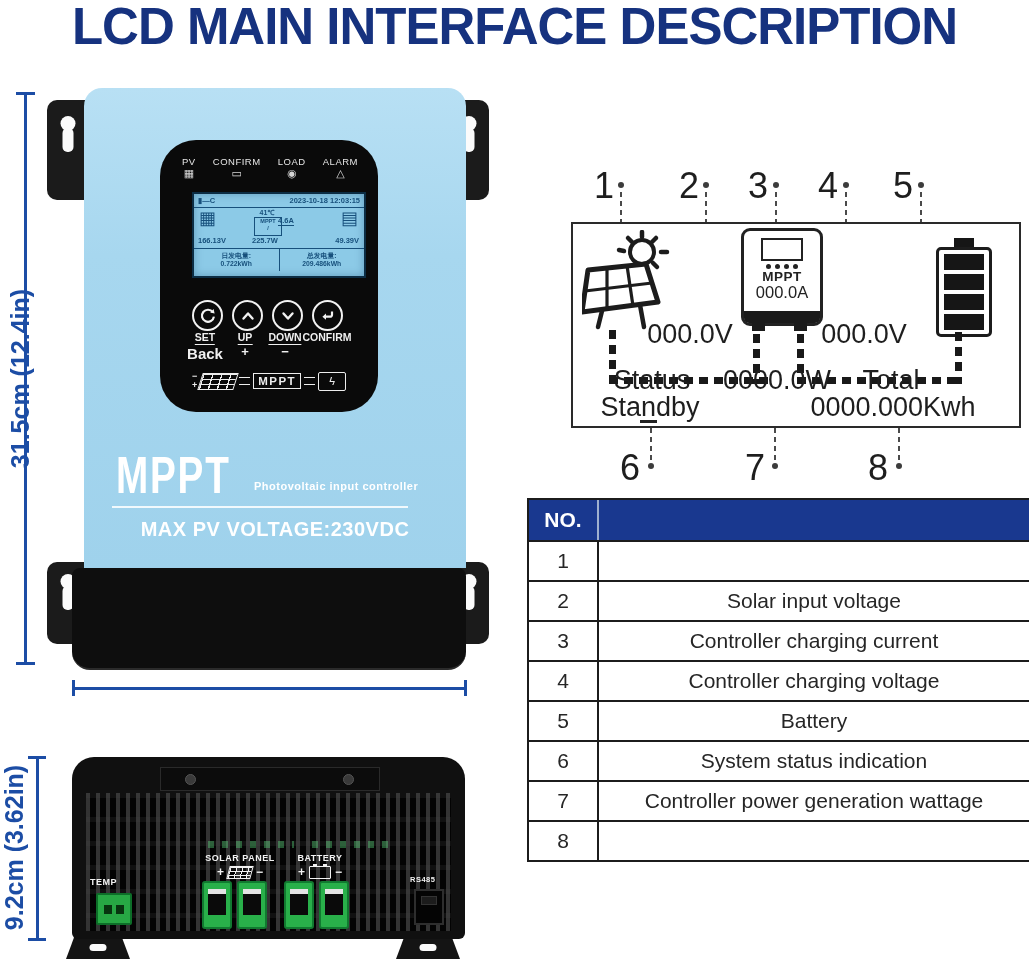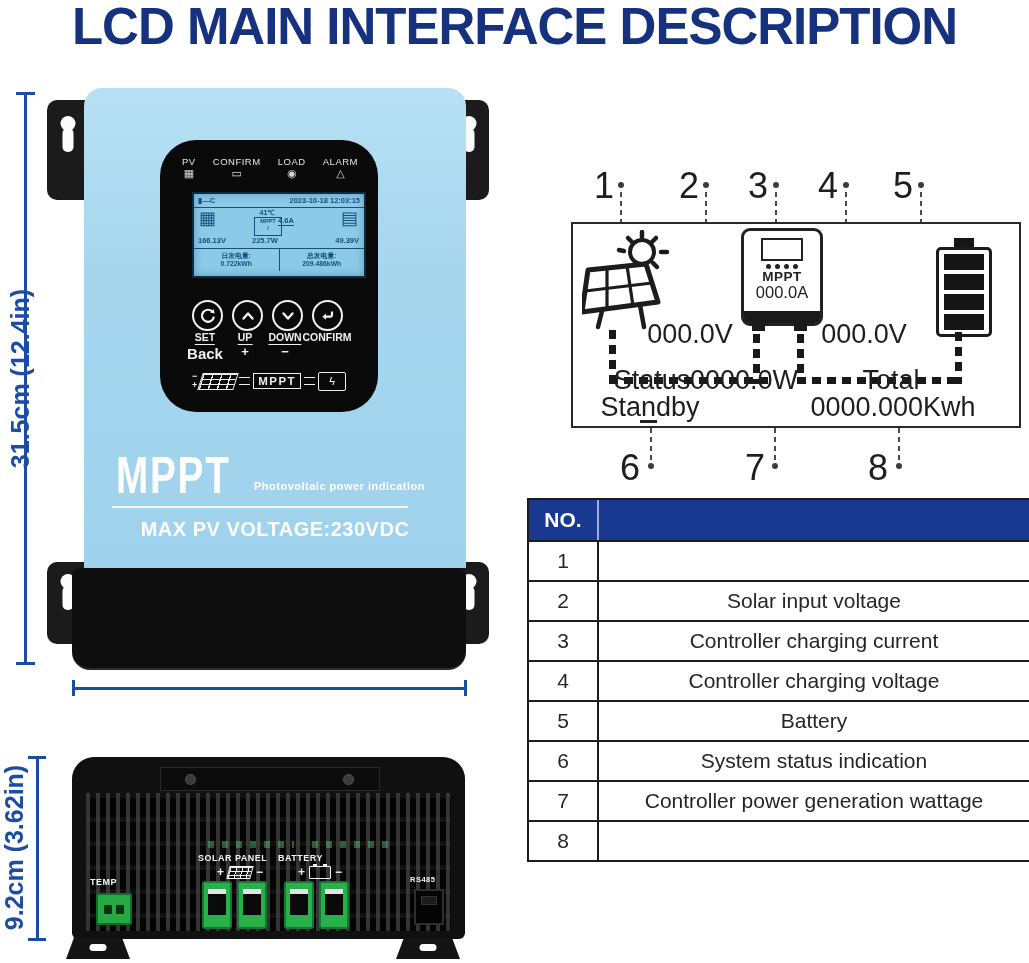--- a/index.html
+++ b/index.html
@@ -75,21 +75,21 @@
   .maxpv{font-size:20px;font-weight:bold;color:#fff;letter-spacing:.5px;text-align:center;white-space:nowrap}
 
   
   .chassis{background:#101010;border-radius:22px 22px 6px 6px;overflow:hidden}
   .vents{position:absolute;left:14px;right:14px;top:36px;bottom:8px;opacity:.85;
          background-image:repeating-linear-gradient(90deg,rgba(88,88,88,.65) 0 4px,transparent 4px 10px),
                           repeating-linear-gradient(180deg,transparent 0 5px,rgba(0,0,0,.9) 5px 24px)}
   .plate{position:absolute;background:#0c0c0c;border:1px solid #2a2a2a}
   .screw{position:absolute;width:9px;height:9px;border-radius:50%;background:#3a3a3a;border:1px solid #555}
   .bv-label{position:absolute;color:#f2f2f2;font-weight:bold;font-size:9px;letter-spacing:.5px;
-            text-align:left;white-space:nowrap}
+            text-align:center;white-space:nowrap}
   .pm-row{position:absolute;display:flex;align-items:center;justify-content:center;gap:4px;
           color:#f2f2f2;font-weight:bold;font-size:12px}
   .mini-panel{width:22px;height:11px;border:1.2px solid #f2f2f2;transform:skewX(-15deg);
               background-image:repeating-linear-gradient(90deg,#f2f2f2 0 1px,transparent 1px 6px),
                                repeating-linear-gradient(180deg,#f2f2f2 0 1px,transparent 1px 4px)}
   .mini-bat{width:20px;height:11px;border:1.2px solid #f2f2f2;border-radius:1px;position:relative}
   .mini-bat:before{content:"";position:absolute;top:-3px;left:3px;width:4px;height:2px;background:#f2f2f2}
   .mini-bat:after{content:"";position:absolute;top:-3px;right:3px;width:4px;height:2px;background:#f2f2f2}
   .terms{position:absolute;display:flex;gap:5px}
   .term{width:26px;height:44px;background:#29b04a;border:2px solid #117a30;border-radius:3px;position:relative}
@@ -268,21 +268,21 @@
         <div class="sch-link"></div>
         <div class="sch-mppt">MPPT</div>
         <div class="sch-link"></div>
         <div class="sch-bat">
             <span>ϟ</span>
           </div>
       </div>
     </div>
 
     <div class="abs brand-mppt" style="left:32px;top:364px">MPPT</div>
-    <div class="abs brand-sub" style="left:170px;top:392px">Photovoltaic power indication</div>
+    <div class="abs brand-sub" style="left:170px;top:392px">Photovoltaic input controller</div>
     <div class="abs brand-line" style="left:28px;top:418px;width:296px"></div>
     <div class="abs maxpv" style="left:0;top:430px;width:382px">MAX PV VOLTAGE:230VDC</div>
   </div>
 
   <div class="abs dim-cap-h" style="left:28px;top:756px;width:18px"></div>
   <div class="abs dim-v-line" style="left:36px;top:756px;height:184px"></div>
   <div class="abs dim-cap-h" style="left:28px;top:938px;width:18px"></div>
   <div class="abs dim-label rot" style="left:-96px;top:833px;width:220px">9.2cm (3.62in)</div>
 
   <div class="abs foot" style="left:66px;top:935px"></div>
@@ -400,21 +400,21 @@
   <div class="dash-v" style="left:753px;top:334px;height:50px"></div>
   <div class="dash-v" style="left:797px;top:334px;height:50px"></div>
   <div class="dash-h" style="left:797px;top:377px;width:165px"></div>
   <div class="dash-v" style="left:955px;top:332px;height:52px"></div>
 
   <div class="dg-text" style="left:690px;top:320px">000.0V</div>
   <div class="dg-text" style="left:864px;top:320px">000.0V</div>
   <div class="dg-text" style="left:652px;top:366px">Status</div>
   <div class="dg-text" style="left:650px;top:393px">Standby</div>
   <div class="abs" style="left:640px;top:420px;width:17px;height:3px;background:#222"></div>
-  <div class="dg-text" style="left:744px;top:366px">0000.0W</div>
+  <div class="dg-text" style="left:777px;top:366px">0000.0W</div>
   <div class="dg-text" style="left:891px;top:366px">Total</div>
   <div class="dg-text" style="left:893px;top:393px">0000.000Kwh</div>
 
   <div class="co-line" style="left:650px;top:428px;height:32px"></div>
   <div class="co-line" style="left:774px;top:428px;height:32px"></div>
   <div class="co-line" style="left:898px;top:428px;height:32px"></div>
   <div class="co-dot" style="left:648px;top:463px"></div>
   <div class="co-dot" style="left:772px;top:463px"></div>
   <div class="co-dot" style="left:896px;top:463px"></div>
   <div class="co-num" style="left:630px;top:450px">6</div>

